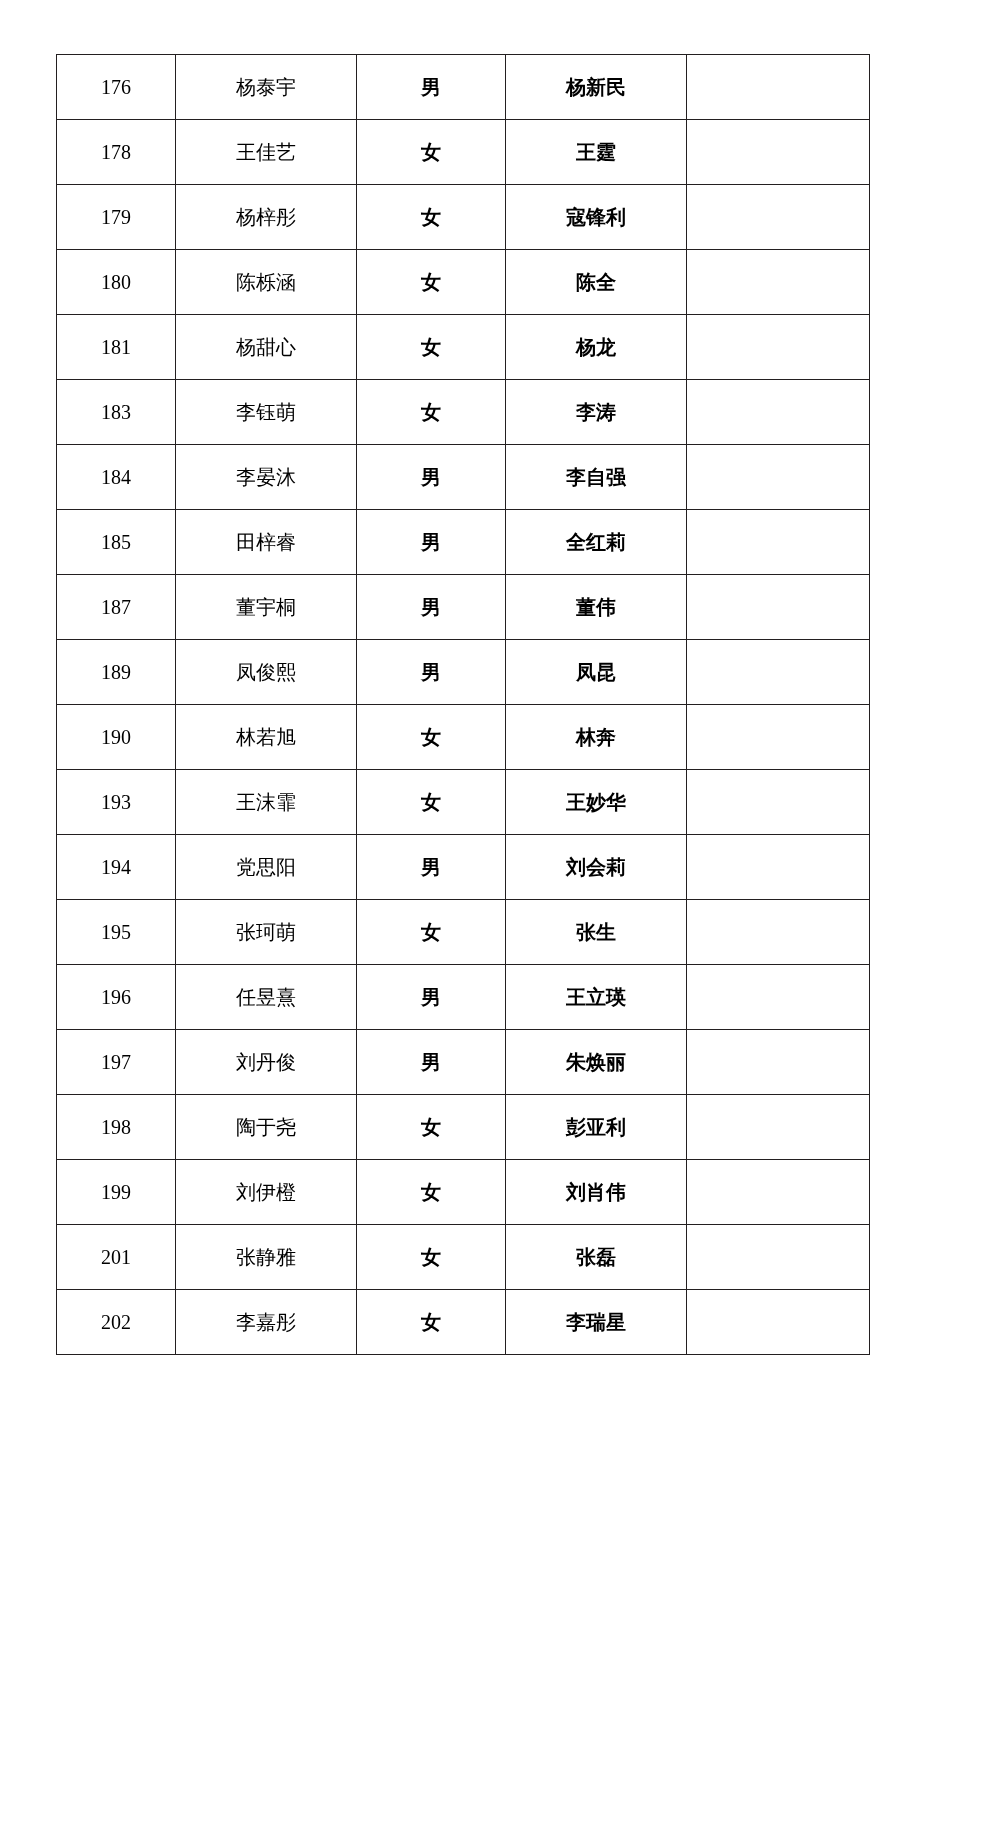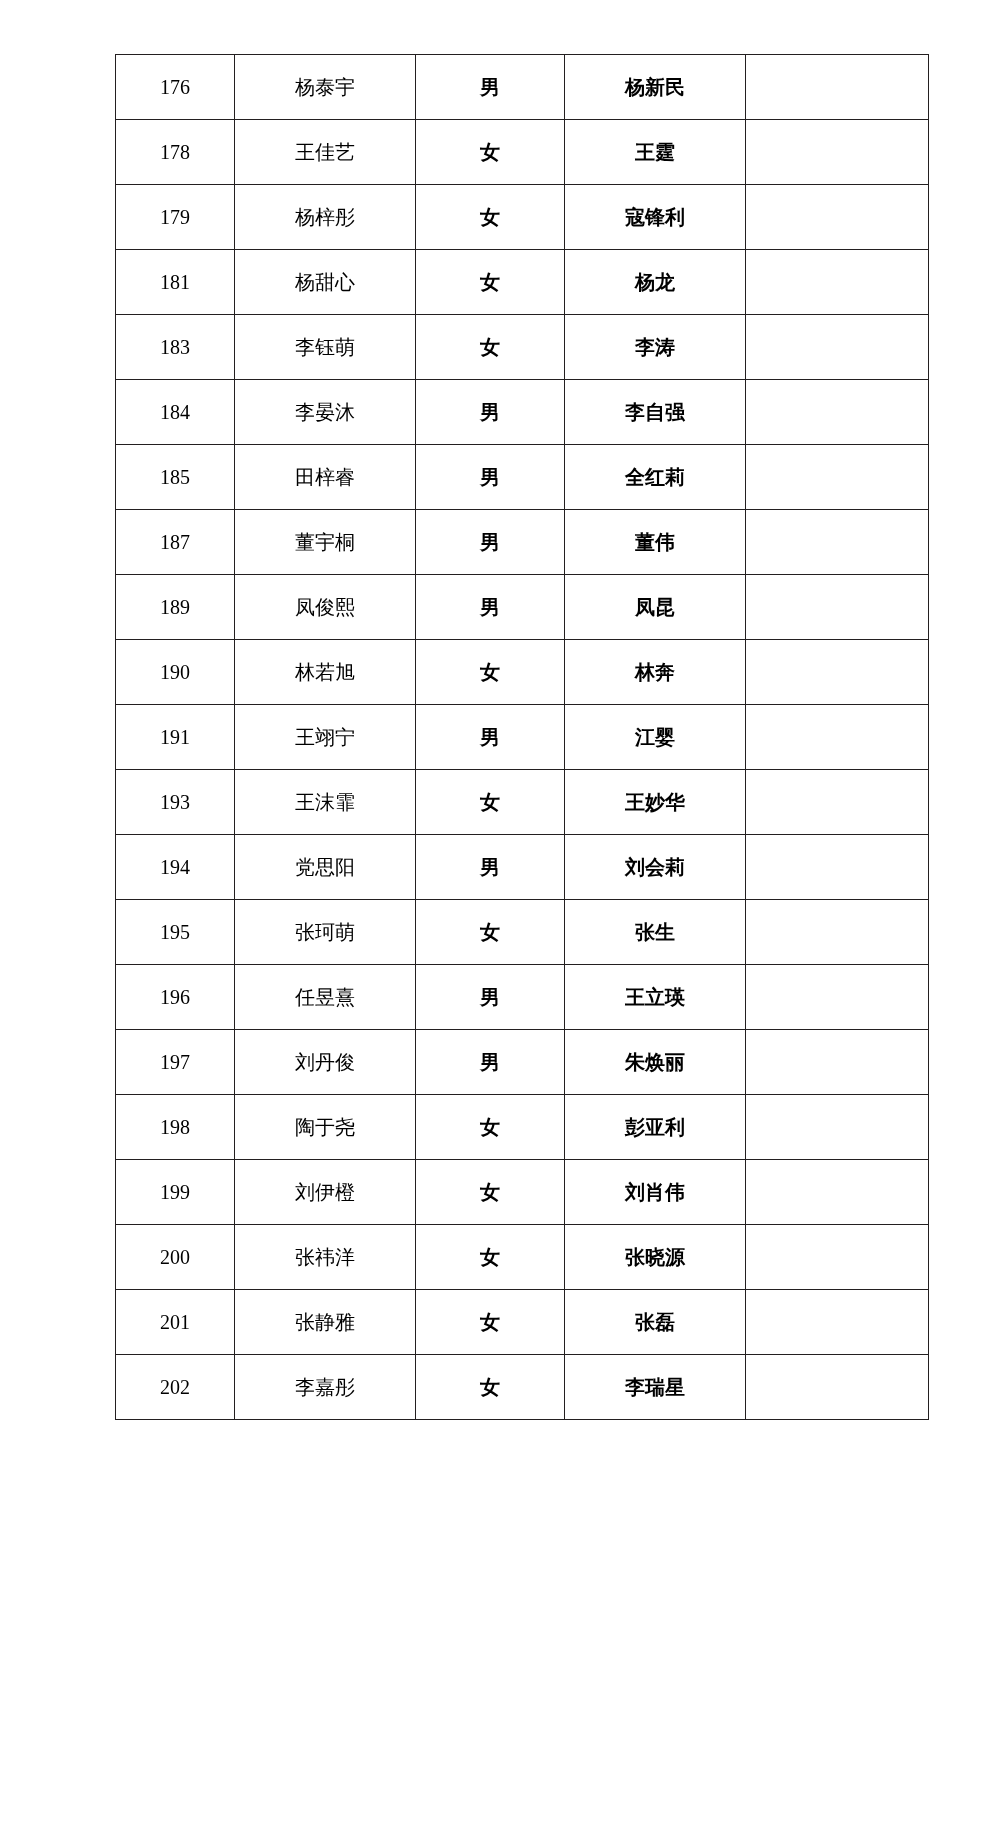--- a/index.html
+++ b/index.html
@@ -11,21 +11,21 @@
     width: 1000px;
     height: 1840px;
     font-family: "Liberation Serif", "DejaVu Serif", serif;
     color: #000000;
   }
   .page {
     position: relative;
     width: 1000px;
     height: 1840px;
     box-sizing: border-box;
-    padding: 54px 96px 0 115px;
+    padding: 54px 96px 0 56px;
     border-radius: 24px;
   }
   table.roster {
     border-collapse: collapse;
     width: 808px;
     table-layout: fixed;
   }
   table.roster td {
     border: 1px solid #231f20;
     height: 64px;
@@ -76,20 +76,27 @@
           <td class="col-blank"></td>
         </tr>
         <tr>
           <td class="col-index">179</td>
           <td class="col-name">杨梓彤</td>
           <td class="col-gender">女</td>
           <td class="col-guardian">寇锋利</td>
           <td class="col-blank"></td>
         </tr>
         <tr>
+          <td class="col-index">180</td>
+          <td class="col-name">陈栎涵</td>
+          <td class="col-gender">女</td>
+          <td class="col-guardian">陈全</td>
+          <td class="col-blank"></td>
+        </tr>
+        <tr>
           <td class="col-index">181</td>
           <td class="col-name">杨甜心</td>
           <td class="col-gender">女</td>
           <td class="col-guardian">杨龙</td>
           <td class="col-blank"></td>
         </tr>
         <tr>
           <td class="col-index">183</td>
           <td class="col-name">李钰萌</td>
           <td class="col-gender">女</td>
@@ -125,27 +132,20 @@
           <td class="col-blank"></td>
         </tr>
         <tr>
           <td class="col-index">190</td>
           <td class="col-name">林若旭</td>
           <td class="col-gender">女</td>
           <td class="col-guardian">林奔</td>
           <td class="col-blank"></td>
         </tr>
         <tr>
-          <td class="col-index">191</td>
-          <td class="col-name">王翊宁</td>
-          <td class="col-gender">男</td>
-          <td class="col-guardian">江婴</td>
-          <td class="col-blank"></td>
-        </tr>
-        <tr>
           <td class="col-index">193</td>
           <td class="col-name">王沫霏</td>
           <td class="col-gender">女</td>
           <td class="col-guardian">王妙华</td>
           <td class="col-blank"></td>
         </tr>
         <tr>
           <td class="col-index">194</td>
           <td class="col-name">党思阳</td>
           <td class="col-gender">男</td>
@@ -178,27 +178,20 @@
           <td class="col-name">陶于尧</td>
           <td class="col-gender">女</td>
           <td class="col-guardian">彭亚利</td>
           <td class="col-blank"></td>
         </tr>
         <tr>
           <td class="col-index">199</td>
           <td class="col-name">刘伊橙</td>
           <td class="col-gender">女</td>
           <td class="col-guardian">刘肖伟</td>
-          <td class="col-blank"></td>
-        </tr>
-        <tr>
-          <td class="col-index">200</td>
-          <td class="col-name">张祎洋</td>
-          <td class="col-gender">女</td>
-          <td class="col-guardian">张晓源</td>
           <td class="col-blank"></td>
         </tr>
         <tr>
           <td class="col-index">201</td>
           <td class="col-name">张静雅</td>
           <td class="col-gender">女</td>
           <td class="col-guardian">张磊</td>
           <td class="col-blank"></td>
         </tr>
         <tr>

